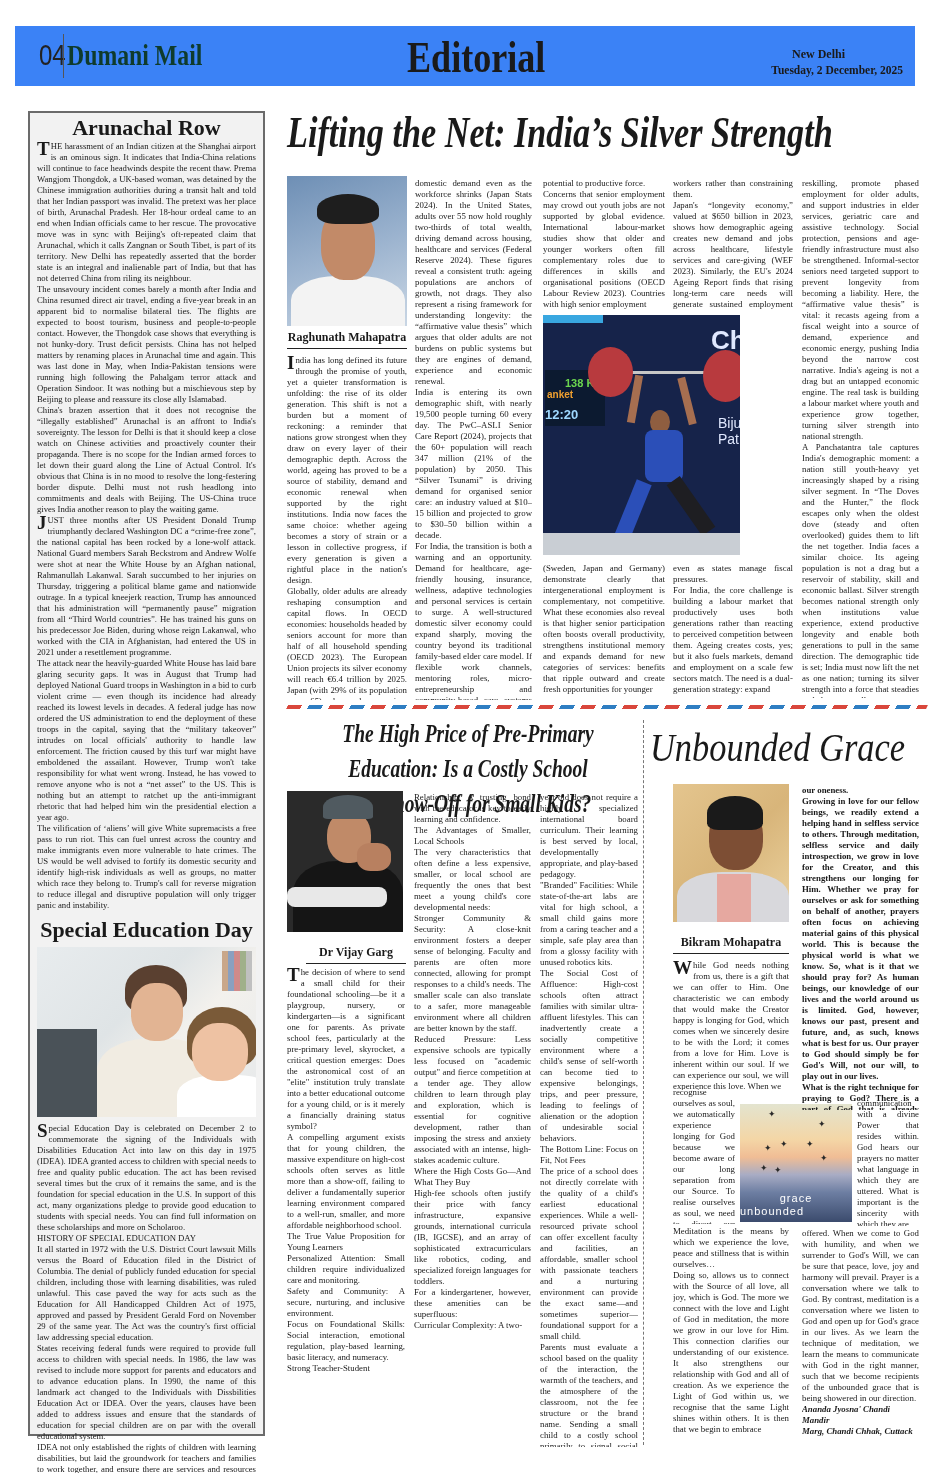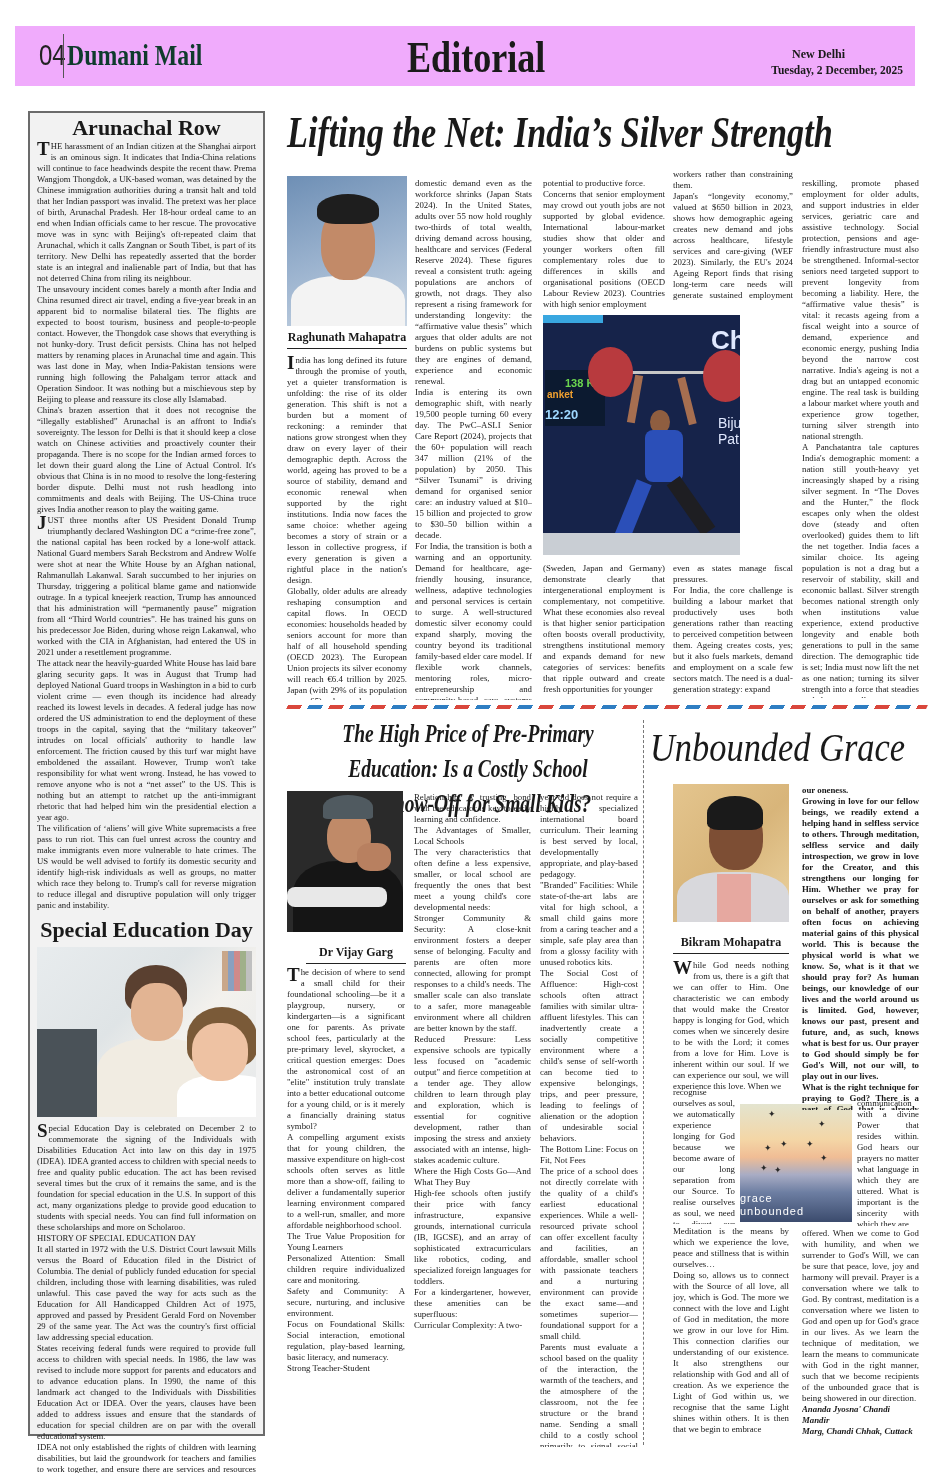--- a/index.html
+++ b/index.html
@@ -1,19 +1,19 @@
 <!DOCTYPE html>
 <html><head>
 <meta charset="utf-8">
 <style>
   * { box-sizing: border-box; margin: 0; padding: 0; }
   html, body { width: 945px; height: 1473px; background: #ffffff; overflow: hidden; }
   body { font-family: "Liberation Serif", serif; color: #1a1a1a; position: relative; }
 
-  .masthead { position: absolute; left: 15px; top: 26px; width: 900px; height: 60px; background: #f0abfc; }
+  .masthead { position: absolute; left: 15px; top: 26px; width: 900px; height: 60px; background: #3b82f6; }
   .page-no { position: absolute; left: 24px; top: 12px; font-family: "Liberation Sans", sans-serif; font-size: 30px; font-weight: 300; color: #222; transform: scaleX(0.8); transform-origin: left; }
   .mast-sep { position: absolute; left: 48px; top: 8px; width: 1px; height: 44px; background: #555; }
   .paper-name { position: absolute; left: 52px; top: 13px; font-size: 29px; font-weight: bold; color: #0f3b2c; transform: scaleX(0.82); transform-origin: left; white-space: nowrap; }
   .section-name { position: absolute; left: 392px; top: 6px; font-size: 44px; font-weight: bold; color: #1a1a1a; transform: scaleX(0.82); transform-origin: left; white-space: nowrap; }
   .city { position: absolute; right: 70px; top: 21px; font-size: 12px; font-weight: bold; }
   .date { position: absolute; right: 12px; top: 38px; font-size: 11.5px; font-weight: bold; white-space: nowrap; }
 
   .left-box { position: absolute; left: 28px; top: 111px; width: 237px; height: 1325px; border: 2px solid #6b6b6b; background: #f2f2f2; padding: 0 7px; }
   .box-head { font-size: 22px; font-weight: bold; text-align: center; line-height: 26px; margin-top: 2px; white-space: nowrap; }
   .box-head.big { font-size: 27px; line-height: 30px; }
@@ -79,21 +79,21 @@
 
   .photo-bikram { position: absolute; left: 673px; top: 784px; width: 116px; height: 138px; background: linear-gradient(135deg, #e4c58e, #d8b57a, #ecd3a0); overflow: hidden; }
   .photo-bikram .hair { position: absolute; left: 34px; top: 12px; width: 56px; height: 34px; background: #1a1a1a; border-radius: 50% 50% 20% 20%; }
   .photo-bikram .face { position: absolute; left: 36px; top: 22px; width: 54px; height: 64px; background: #7d4e34; border-radius: 45%; }
   .photo-bikram .coat { position: absolute; left: 4px; top: 88px; width: 112px; height: 60px; background: #d8d8dc; border-radius: 40% 40% 0 0; }
   .photo-bikram .shirt { position: absolute; left: 44px; top: 90px; width: 34px; height: 50px; background: #e6a8a0; }
 
   .photo-grace { position: absolute; left: 740px; top: 1104px; width: 112px; height: 118px; overflow: hidden;
     background: linear-gradient(180deg, #e3e4cf 0%, #f4d6a6 30%, #f0bd95 45%, #a8acc4 60%, #6d7ea2 75%, #3b4b6d 100%); }
   .photo-grace .bird { position: absolute; font-size: 9px; color: #2a2a2a; line-height: 9px; }
-  .photo-grace .g1 { position: absolute; left: 0; width: 100%; bottom: 18px; color: #fff; font-family: "Liberation Sans", sans-serif; font-size: 11px; letter-spacing: 1px; }
+  .photo-grace .g1 { position: absolute; left: 0; width: 100%; text-align: center; bottom: 18px; color: #fff; font-family: "Liberation Sans", sans-serif; font-size: 11px; letter-spacing: 1px; }
   .photo-grace .g2 { position: absolute; left: 0; width: 100%; text-align: left; bottom: 5px; color: #fff; font-family: "Liberation Sans", sans-serif; font-size: 11px; letter-spacing: 1px; }
   .sig-left { font-style: italic; font-weight: bold; text-align: left; }
 </style>
 </head>
 <body>
 
 <div class="masthead">
   <span class="page-no">04</span>
   <span class="mast-sep"></span>
   <span class="paper-name">Dumani Mail</span>
@@ -153,21 +153,21 @@
 <div class="col" style="left:415px;top:178px;width:117px;height:522px;">
   <p>domestic demand even as the workforce shrinks (Japan Stats 2024). In the United States, adults over 55 now hold roughly two-thirds of total wealth, driving demand across housing, healthcare and services (Federal Reserve 2024). These figures reveal a consistent truth: ageing populations are anchors of growth, not drags. They also represent a rising framework for understanding longevity: the “affirmative value thesis” which argues that older adults are not burdens on public systems but they are engines of demand, experience and economic renewal.</p>
   <p>India is entering its own demographic shift, with nearly 19,500 people turning 60 every day. The PwC–ASLI Senior Care Report (2024), projects that the 60+ population will reach 347 million (21% of the population) by 2050. This “Silver Tsunami” is driving demand for organised senior care: an industry valued at $10–15 billion and projected to grow to $30–50 billion within a decade.</p>
   <p>For India, the transition is both a warning and an opportunity. Demand for healthcare, age-friendly housing, insurance, wellness, adaptive technologies and personal services is certain to surge. A well-structured domestic silver economy could expand sharply, moving the country beyond its traditional family-based elder care model. If flexible work channels, mentoring roles, micro-entrepreneurship and community-based care systems are built, seniors' accumulated expertise could shift from idle</p>
 </div>
 
 <div class="col" style="left:543px;top:178px;width:122px;height:133px;">
   <p>potential to productive force.</p>
   <p>Concerns that senior employment may crowd out youth jobs are not supported by global evidence. International labour-market studies show that older and younger workers often fill complementary roles due to differences in skills and organisational positions (OECD Labour Review 2023). Countries with high senior employment</p>
 </div>
-<div class="col" style="left:673px;top:169px;width:120px;height:133px;">
+<div class="col" style="left:673px;top:178px;width:120px;height:133px;">
   <p>workers rather than constraining them.</p>
   <p>Japan's “longevity economy,” valued at $650 billion in 2023, shows how demographic ageing creates new demand and jobs across healthcare, lifestyle services and care-giving (WEF 2023). Similarly, the EU's 2024 Ageing Report finds that rising long-term care needs will generate sustained employment growth</p>
 </div>
 
 <div class="photo-lift">
   <div class="top-banner"></div>
   <div class="banner-txt">Cha</div>
   <div class="scoreboard"></div>
   <div class="sb1">138 K</div>
   <div class="sb2">anket</div>

